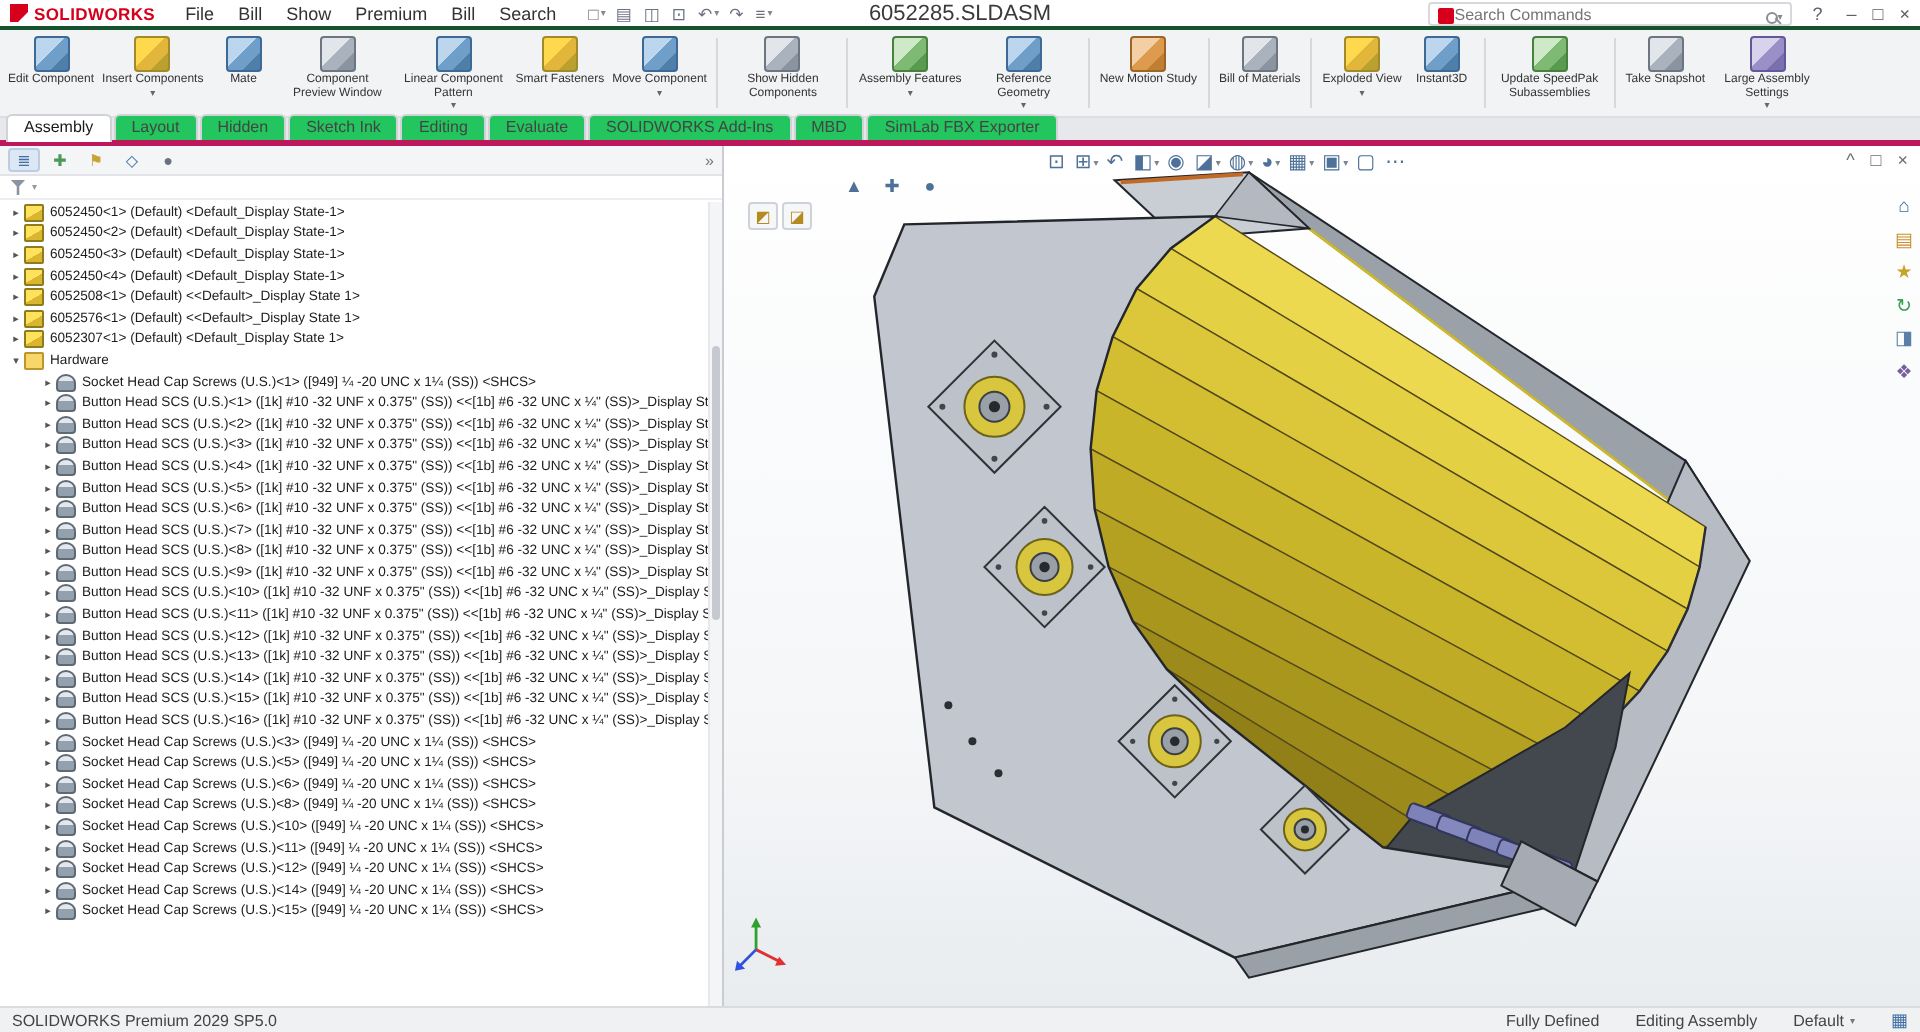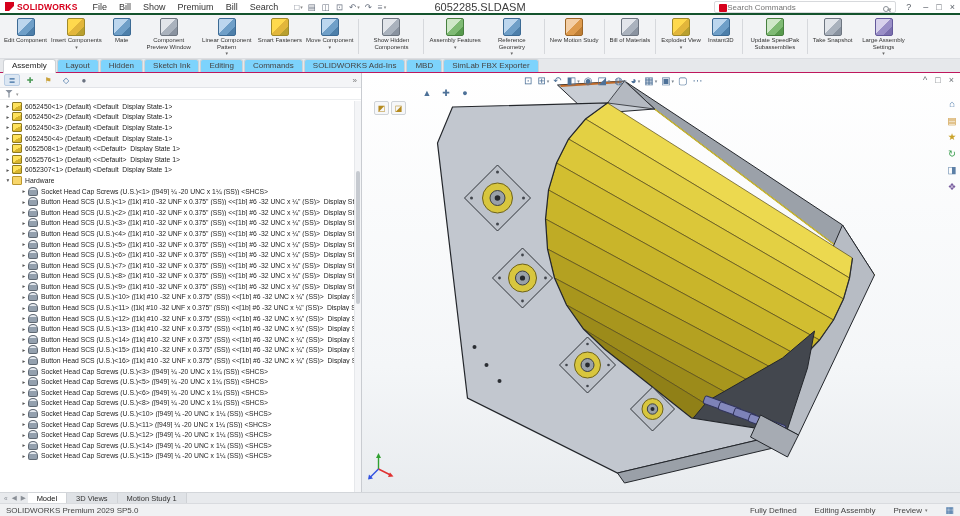--- a/index.html
+++ b/index.html
@@ -34,22 +34,22 @@
   .rbtn.v1 .ric{background:linear-gradient(135deg,#bcd6ee 0 45%,#6f9fc8 45% 72%,#4d7faa 72%);border-color:#3c6a94}
   .rbtn.v3 .ric{background:linear-gradient(135deg,#cfe8c8 0 45%,#7fba74 45% 72%,#589a4e 72%);border-color:#47803f}
   .rbtn.v4 .ric{background:linear-gradient(135deg,#f4cfa6 0 45%,#de9b4e 45% 72%,#c07f35 72%);border-color:#9c6526}
   .rbtn.v5 .ric{background:linear-gradient(135deg,#d8d2ec 0 45%,#9a8fc7 45% 72%,#7b6fae 72%);border-color:#63589a}
   .rbtn.v6 .ric{background:linear-gradient(135deg,#e2e5ea 0 45%,#aab2bd 45% 72%,#8a93a0 72%);border-color:#6d7580}
   .rlabel{font-size:6px;line-height:1.12;color:#333}
   .rcaret{font-size:5px;color:#666;line-height:1.2}
   .rbtn.sep{min-width:1px;max-width:1px;padding:0;margin:3px 3px;background:#d6d8dc;border-radius:0}
 
   
-  .tabstrip{height:14px;flex:0 0 14px;background:#e6e8eb;display:flex;align-items:flex-end;padding-left:3px;border-bottom:1px solid #be185d;gap:1px}
-  .tab{padding:1px 8px 2px;font-size:8px;color:#444;background:#7dd3fc;border:1px solid #cfd2d6;border-bottom:0;border-radius:3px 3px 0 0;white-space:nowrap}
+  .tabstrip{height:14px;flex:0 0 14px;background:#e6e8eb;display:flex;align-items:flex-end;padding-left:3px;border-bottom:3px solid #be185d;gap:1px}
+  .tab{padding:1px 8px 2px;font-size:8px;color:#444;background:#22c55e;border:1px solid #cfd2d6;border-bottom:0;border-radius:3px 3px 0 0;white-space:nowrap}
   .tab.active{background:#fff;color:#1a1a1a;position:relative;top:1px;padding-bottom:3px}
 
   
   .main{flex:1;display:flex;min-height:0}
   .leftpanel{width:362px;flex:0 0 362px;background:#fff;border-right:1px solid #c9ccd1;display:flex;flex-direction:column;position:relative}
   .fm-tabs{height:15px;flex:0 0 15px;display:flex;align-items:center;gap:2px;padding:1px 4px;background:#f4f5f7;border-bottom:1px solid #e2e4e8}
   .fm-tab{width:16px;height:12px;display:flex;align-items:center;justify-content:center;font-size:8px;border-radius:2px;color:#6a7280}
   .fm-tab.active{background:#dce7f3;border:1px solid #b9cde4}
   .fm-tab.c1{color:#3e6fa3}.fm-tab.c3{color:#caa23a}.fm-tab.c4{color:#4a9a55}
   .fm-more{margin-left:auto;color:#777;font-size:8px}
@@ -280,21 +280,21 @@
         <span class="rcaret">▾</span>
       </div>
   </div>
 
   <div class="tabstrip">
     <span class="tab active">Assembly</span>
       <span class="tab">Layout</span>
       <span class="tab">Hidden</span>
       <span class="tab">Sketch Ink</span>
       <span class="tab">Editing</span>
-      <span class="tab">Commands</span>
+      <span class="tab">Evaluate</span>
       <span class="tab">SOLIDWORKS Add-Ins</span>
       <span class="tab">MBD</span>
       <span class="tab">SimLab FBX Exporter</span>
   </div>
 
   <div class="main">
 
     <div class="leftpanel">
       <div class="fm-tabs">
         <span style="display:flex;gap:2px">
@@ -681,39 +681,27 @@
         <span class="tsicon c1"><span>⌂</span></span>
           <span class="tsicon c2"><span>▤</span></span>
           <span class="tsicon c3"><span>★</span></span>
           <span class="tsicon c4"><span>↻</span></span>
           <span class="tsicon c5"><span>◨</span></span>
           <span class="tsicon c6"><span>❖</span></span>
       </div>
     </div>
   </div>
 
-  <div class="bottombar">
-    <span class="bnav">
-      <span>«</span>
-        <span>◀</span>
-        <span>▶</span>
-    </span>
-    <span style="display:flex">
-      <span class="btab active">Model</span>
-        <span class="btab">3D Views</span>
-        <span class="btab">Motion Study 1</span>
-    </span>
-  </div>
 
   <div class="statusbar">
     <span>SOLIDWORKS Premium 2029 SP5.0</span>
     <div class="status-right">
       <span>Fully Defined</span>
       <span>Editing Assembly</span>
       <span style="display:flex;align-items:center;gap:3px">
-        <span>Preview</span>
+        <span>Default</span>
         <span class="scaret2">▾</span>
       </span>
       <span class="sgrid">▦</span>
     </div>
   </div>
 
 </div>
 
 </body></html>

